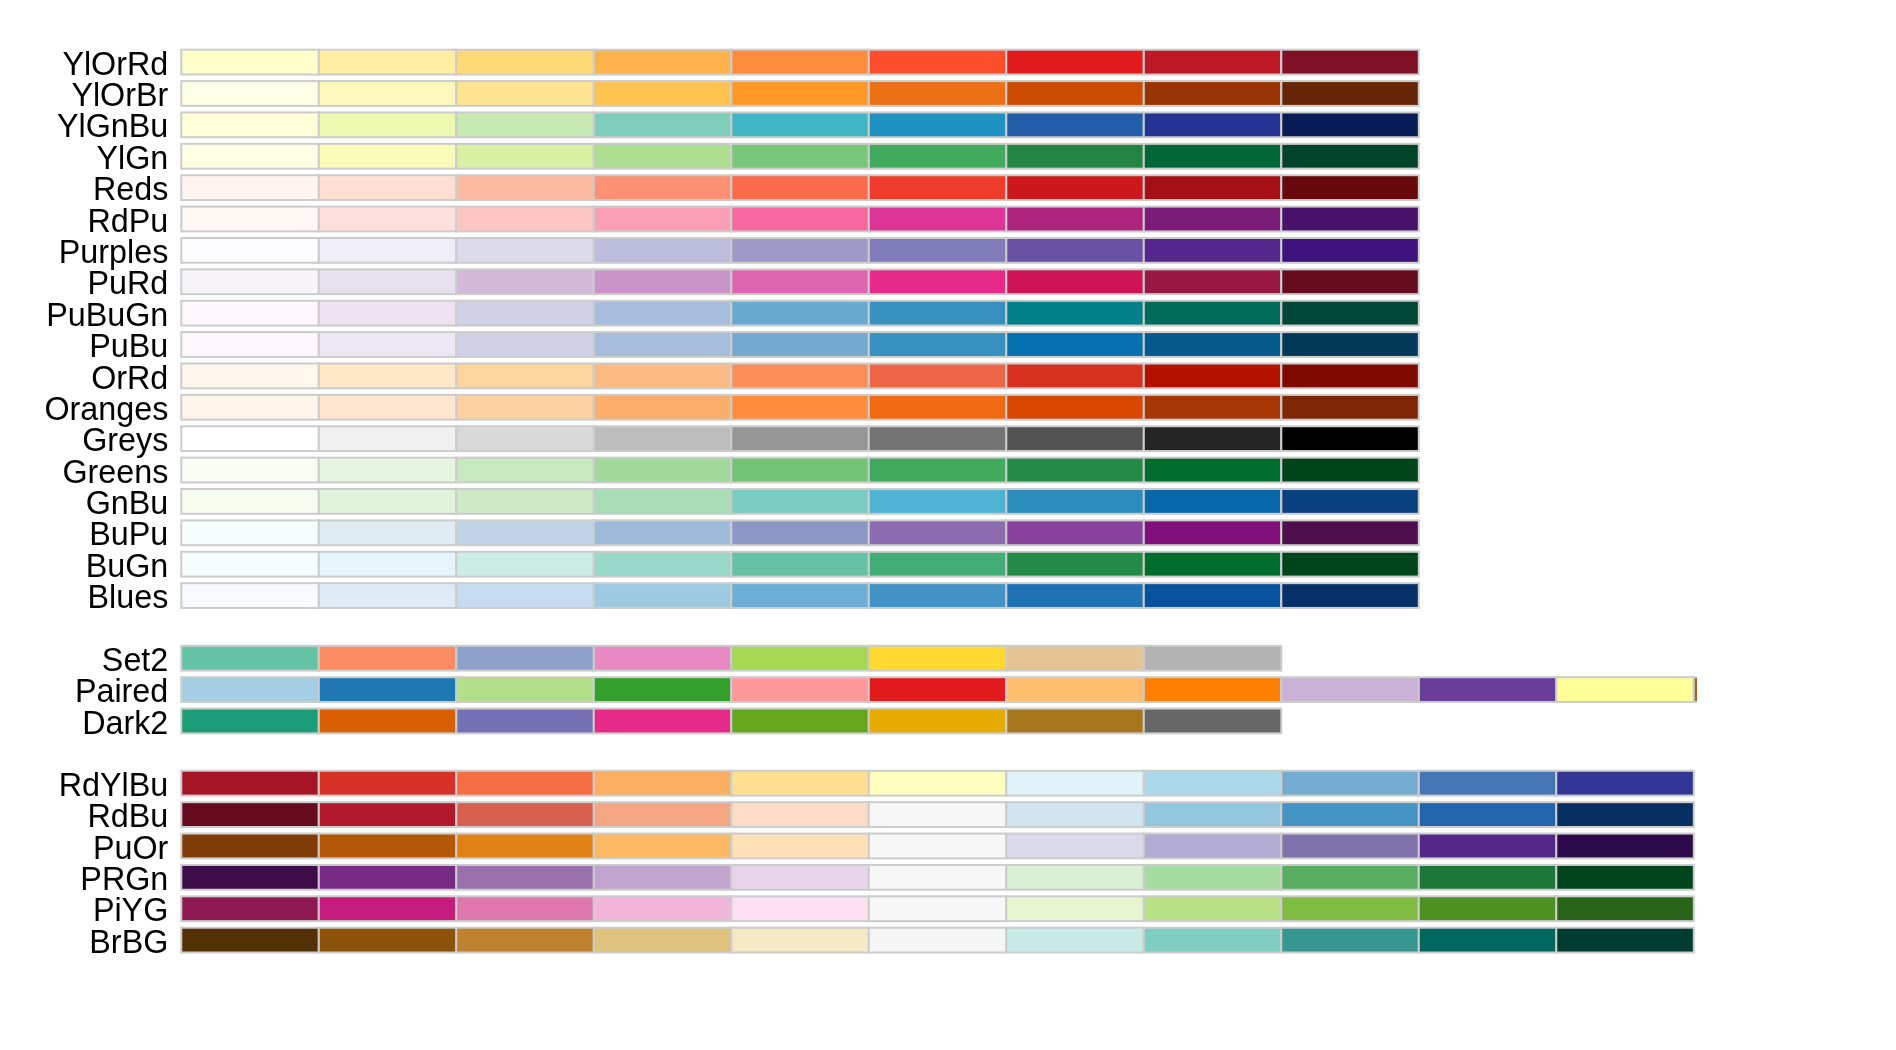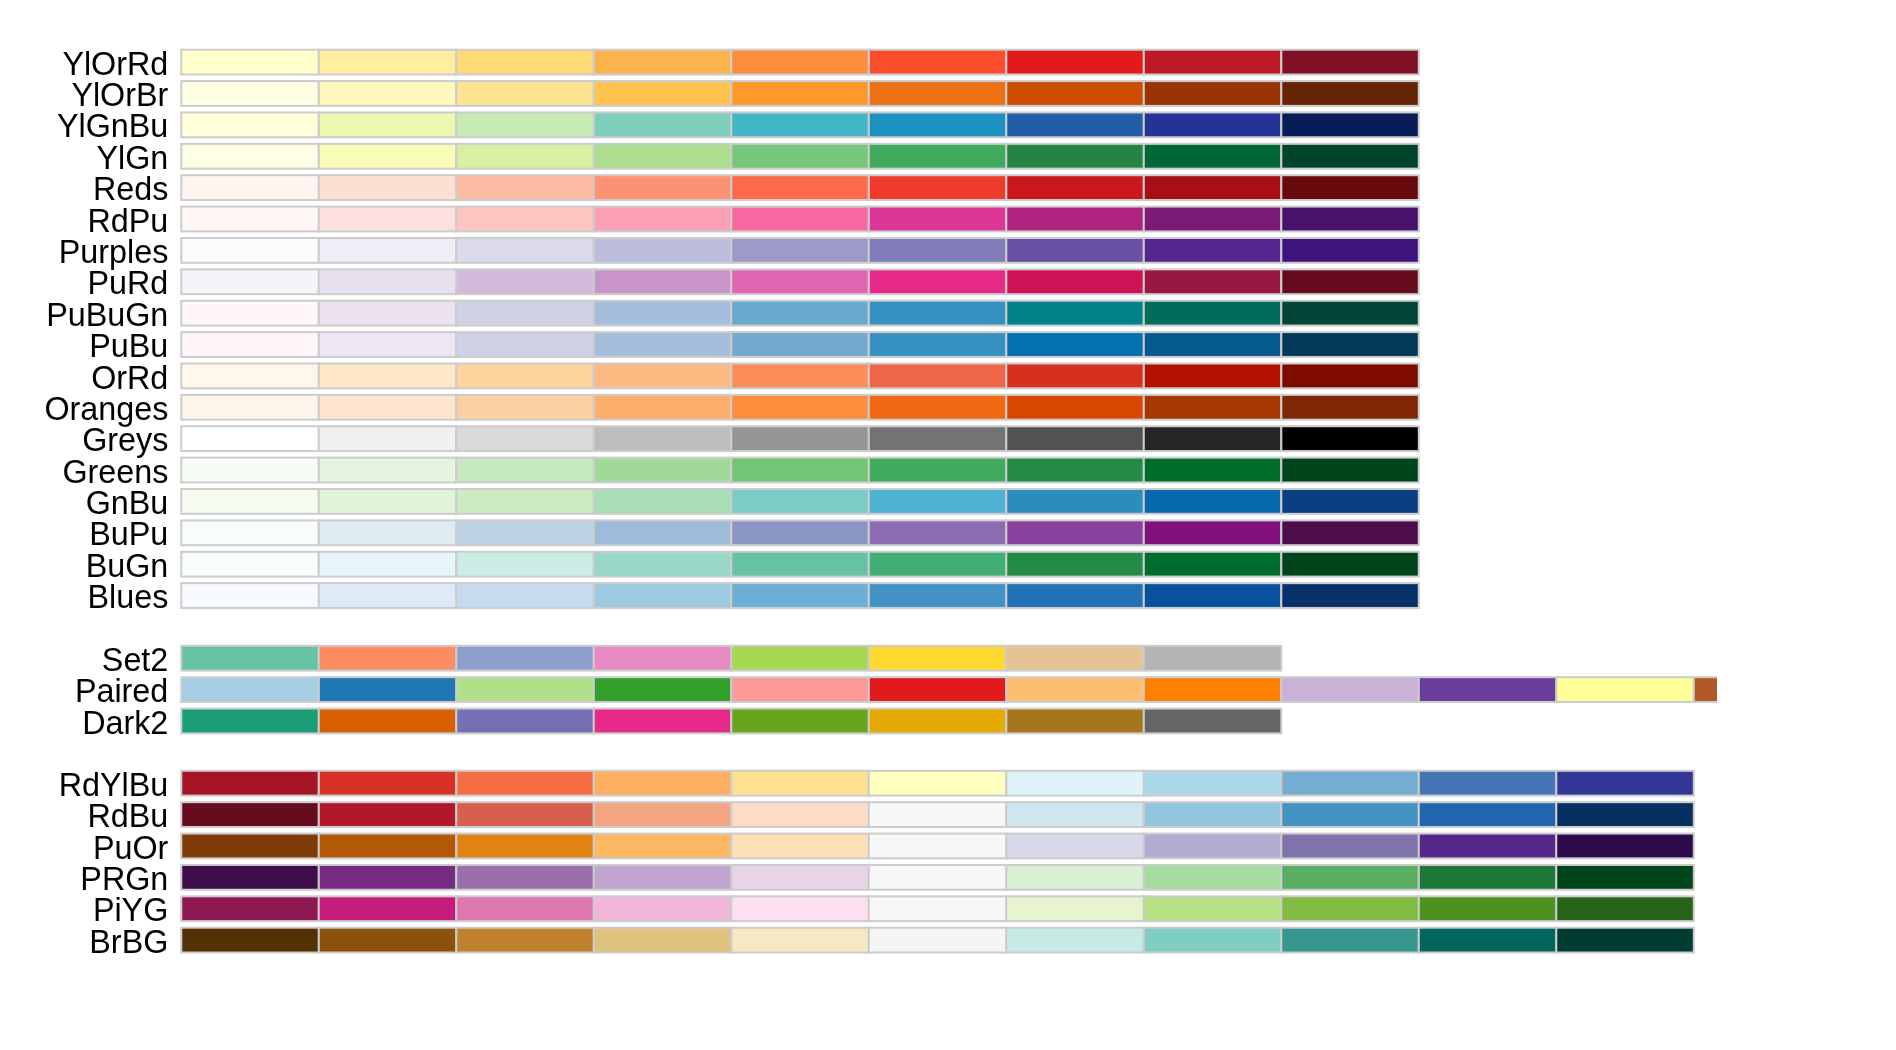--- a/index.html
+++ b/index.html
@@ -1,20 +1,20 @@
 <!DOCTYPE html>
 <html><head>
 <meta charset="utf-8">
 <title>ColorBrewer palette reference</title>
 <style>
   html, body { margin:0; padding:0; background:#ffffff; }
   body { width:1896px; height:1050px; overflow:hidden;
          font-family:"Liberation Sans", sans-serif; }
   #stage { position:relative; width:1697px; height:1050px;
-           background:#ffffff; overflow:hidden;padding-left:20px; }
+           background:#ffffff; overflow:hidden; }
   #chart { position:absolute; left:0; top:0; display:block; }
   .swatch { shape-rendering:auto; }
   .palette-label { font-family:"Liberation Sans", sans-serif;
                    font-size:32.3px; fill:#000000; text-anchor:end;
                    will-change:transform; }
 </style>
 </head>
 <body>
 
 <div id="stage">

